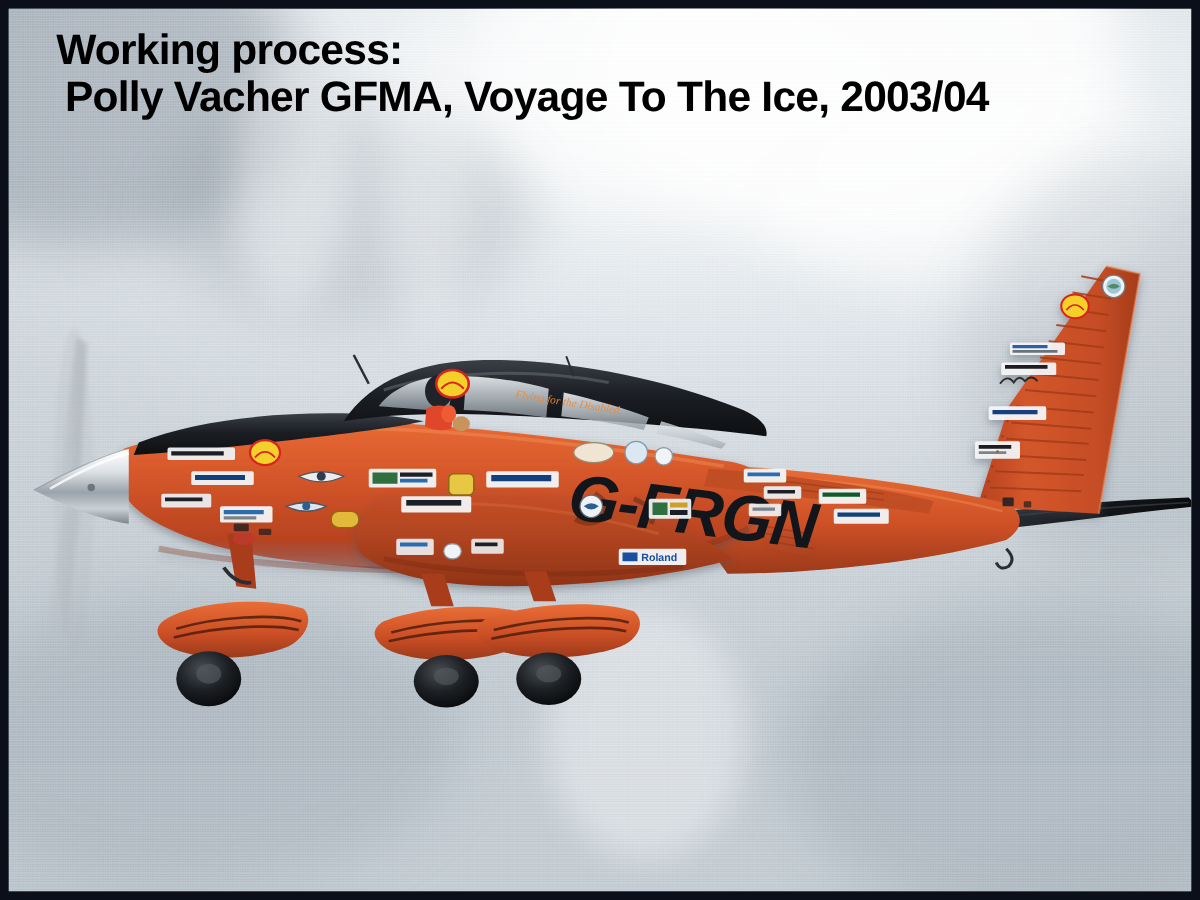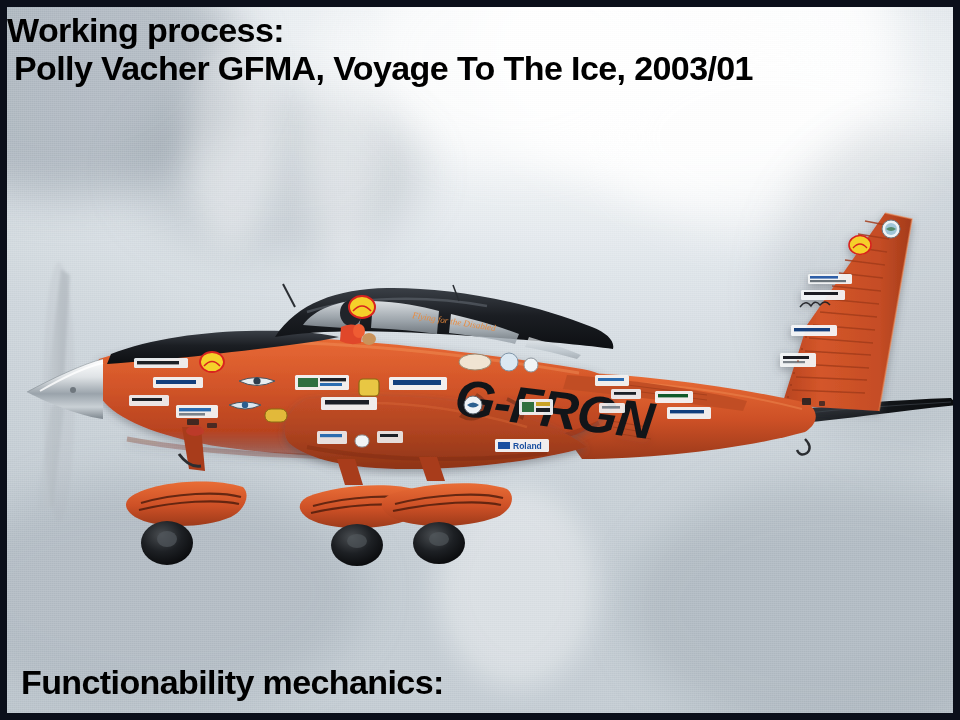--- a/index.html
+++ b/index.html
@@ -45,21 +45,21 @@
   
   .txtblk{position:absolute;left:0;right:0;z-index:40;pointer-events:none;}
   .tline{
     color:#000;
     font-weight:700;
     font-family:"Liberation Sans", sans-serif;
     letter-spacing:-0.6px;
     white-space:nowrap;
     line-height:1.12;
   }
-  #top-text{top:4px;}
+  #top-text{top:14px;margin-left:38px;}
   #top-text .l1{font-size:34px;}
   #top-text .l2{font-size:34px;padding-left:7px;}
 
   #bottom-text{bottom:12px;padding-left:14px;}
   #bottom-text .l1{font-size:34px;}
   #bottom-text .l2{font-size:34px;letter-spacing:-0.9px;}
 </style>
 </head>
 <body>
 
@@ -444,20 +444,19 @@
       <path d="M460 398 q6 -5 12 0 q-6 5 -12 0" fill="#2a5f8f"></path>
 
       <rect x="180" y="412" width="12" height="6" rx="1" fill="#1b1e22" opacity=".75"></rect>
       <rect x="200" y="416" width="10" height="5" rx="1" fill="#1b1e22" opacity=".7"></rect>
       <ellipse cx="188" cy="424" rx="9" ry="5" fill="#c0392b" opacity=".85"></ellipse>
     </g>
   </svg>
 
   <div class="txtblk" id="top-text">
     <div class="tline l1">Working process:</div>
-    <div class="tline l2">Polly Vacher GFMA, Voyage To The Ice, 2003/01</div>
+    <div class="tline l2">Polly Vacher GFMA, Voyage To The Ice, 2003/04</div>
   </div>
 
   <div class="txtblk" id="bottom-text">
-    <div class="tline l1">Functionability mechanics:</div>
   </div>
 
 </div>
 
 </body></html>

